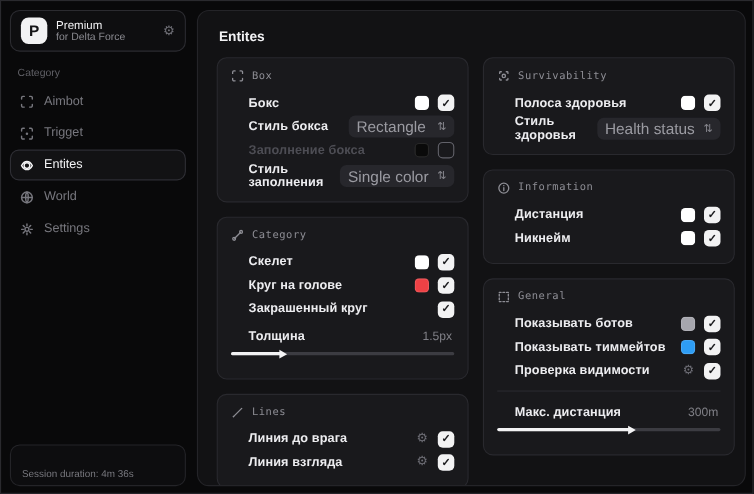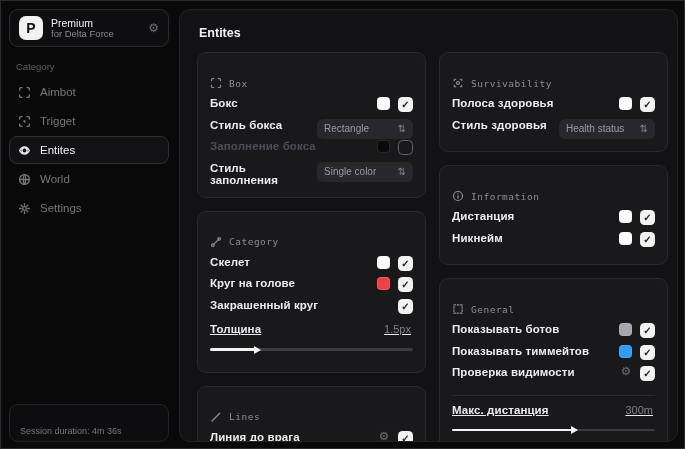--- a/index.html
+++ b/index.html
@@ -50,51 +50,51 @@
   .main {
     position:absolute; left:178px; top:8px; width:499px; height:433px;
     background:#121214; border:1px solid #242428; border-radius:11px;
     padding:12px 9px 12px 17px; overflow:hidden;
   }
   .main-title { font-size:12.5px; font-weight:bold; color:#f2f2f4; margin:4px 0 12px 2px; }
   .cols { display:flex; gap:13px; }
   .col { display:flex; flex-direction:column; gap:13px; width:234px; }
   .card {
     background:#19191c; border:1px solid #29292e; border-radius:9px;
-    padding:22px 12px 11px 12px;
+    padding:8px 12px 11px 12px;
   }
   .card-head {
     display:flex; align-items:center; gap:7px; margin:2px 0 8px 0;
     color:#8d8d94; font-family:"DejaVu Sans Mono", monospace; font-size:9.5px;
     letter-spacing:0.5px;
   }
   .card-head svg { width:12px; height:12px; }
-  .row { display:flex; min-height:21.5px; }
+  .row { display:flex; align-items:center; min-height:21.5px;margin-left:16px; }
   .row-label { flex:1; font-size:11.5px; font-weight:bold; color:#ededf0; letter-spacing:0.1px; }
   .row-label.dim { color:#4d4d54; }
   .row-value { font-size:11px; color:#808087; margin-right:2px; }
   .swatch {
     width:13px; height:13px; border-radius:4px; margin-right:8px; cursor:pointer;
     border:1px solid rgba(255,255,255,0.12);
   }
   .checkbox {
     width:15px; height:15px; border-radius:4.5px; cursor:pointer;
     display:flex; align-items:center; justify-content:center; font-size:10px;
   }
   .checkbox.checked { background:#f2f2f3; color:#1b1b1e; font-weight:bold; }
   .checkbox.unchecked { background:transparent; border:1.5px solid #62626a; }
   .dropdown {
     background:#27272c; border-radius:6px; height:20px; min-width:96px;
     display:flex; align-items:center; justify-content:space-between;
     padding:0 7px; cursor:pointer; gap:8px;
   }
-  .dropdown .dd-value { font-size:10px; color:#9b9ba2; }
+  .dropdown .dd-value { font-size:14px; color:#9b9ba2; }
   .dropdown .dd-arrows { font-size:10px; color:#85858c; }
   .row-gear { color:#6e6e76; font-size:11.5px; margin-right:9px; cursor:pointer; line-height:1; }
-  .slider-row { margin:3px 0 6px 0;text-decoration:underline; }
+  .slider-row { margin:3px 0 6px 0; }
   .slider {
     position:relative; height:10px; cursor:pointer; display:flex; align-items:center;
   }
   .slider .track { position:absolute; left:0; right:0; height:2.5px; background:#3c3c42; border-radius:2px; }
   .slider .fill { position:absolute; left:0; height:2.5px; background:#f2f2f3; border-radius:2px; }
   .slider .thumb {
     position:absolute; top:50%; transform:translate(-3px,-50%);
     width:0; height:0;
     border-top:4.5px solid transparent; border-bottom:4.5px solid transparent;
     border-left:7px solid #f4f4f5;

